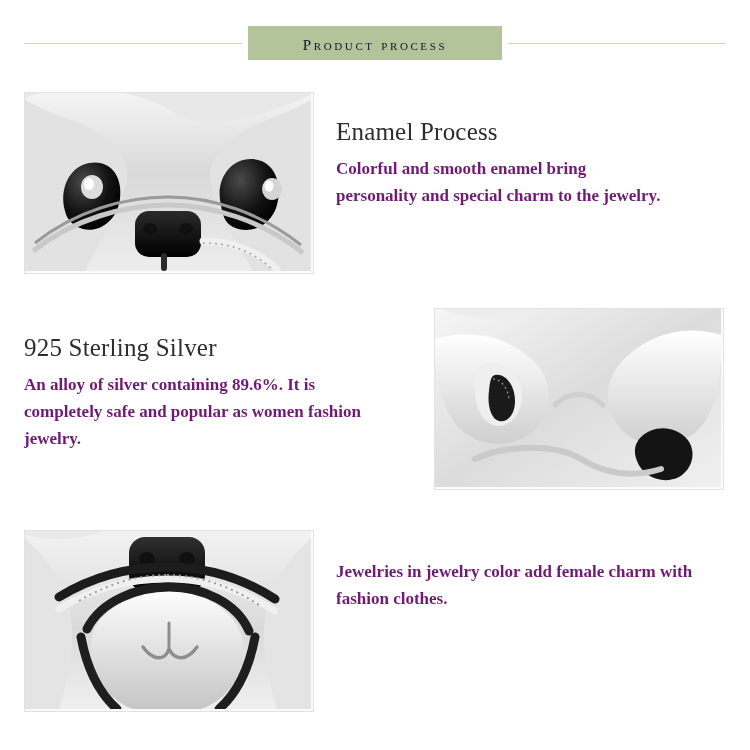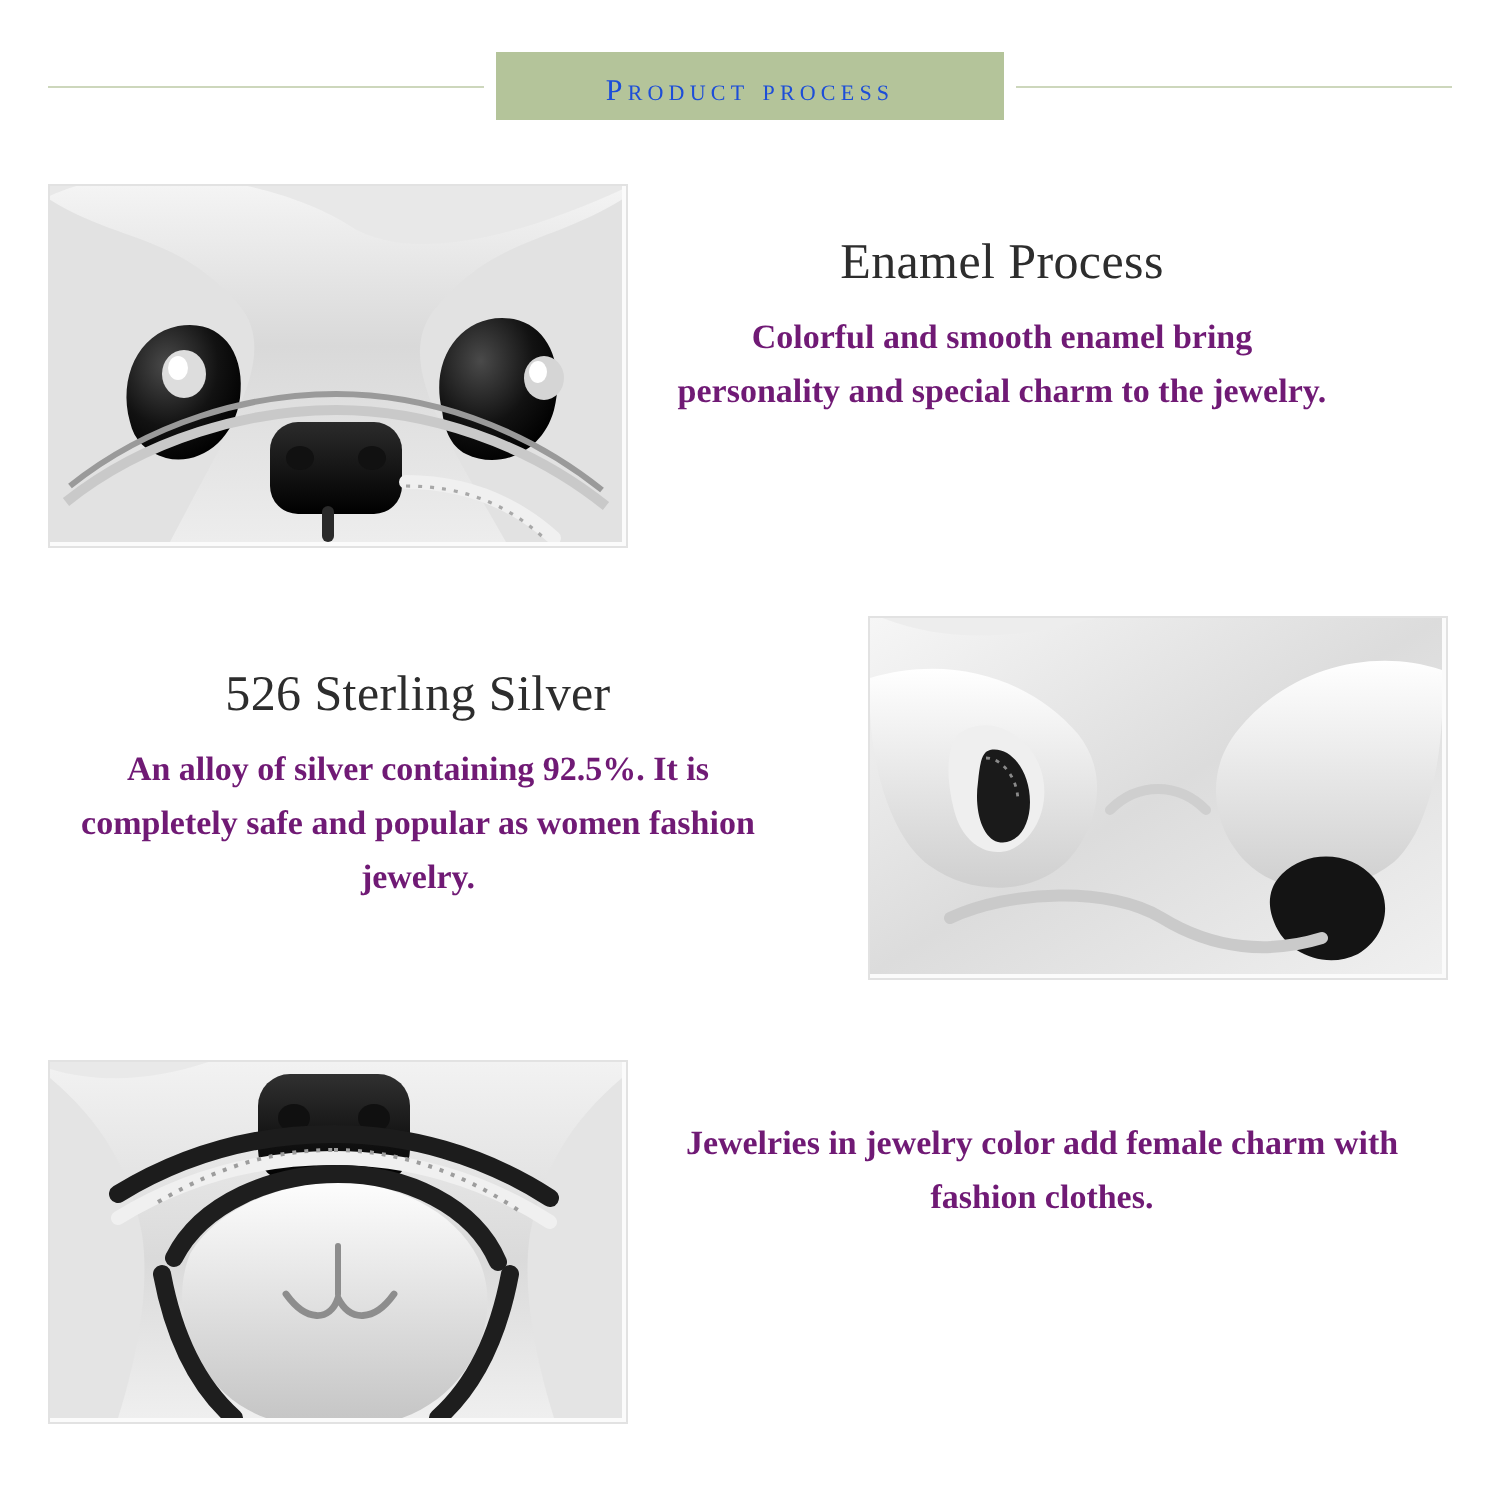--- a/index.html
+++ b/index.html
@@ -40,21 +40,21 @@
     left: 248px;
     top: 0;
     width: 254px;
     height: 34px;
     background: #b4c49a;
     display: flex;
     align-items: center;
     justify-content: center;
   }
   .header .banner-text {
-    color: #1d4ed8;
+    color: #0f172a;
     font-family: "Liberation Serif", serif;
     font-size: 16px;
     letter-spacing: 2.6px;
     font-variant: small-caps;
     text-transform: lowercase;
   }
   .header .banner-text::first-letter {
     font-size: 21px;
   }
 
@@ -65,21 +65,20 @@
   .photo {
     position: absolute;
     border: 1px solid #e2e2e2;
     background: #fbfbfb;
     overflow: hidden;
   }
   .photo svg { display: block; }
 
   .text {
     position: absolute;
-    text-align: center;
   }
   .text h2 {
     margin: 0 0 9px 0;
     font-family: "Liberation Serif", serif;
     font-size: 25px;
     font-weight: normal;
     color: #2d2d2d;
     letter-spacing: 0.2px;
   }
   .text p {
@@ -185,22 +184,22 @@
         <path d="M44 58 C 58 48, 76 56, 84 72 C 92 90, 84 110, 70 116 C 58 120, 46 112, 42 96 C 38 80, 38 66, 44 58 Z" fill="#efefef"></path>
         <path d="M60 66 C 70 64, 80 76, 80 92 C 80 106, 72 114, 64 112 C 56 110, 52 96, 54 82 C 55 72, 56 67, 60 66 Z" fill="#1a1a1a"></path>
         <path d="M58 70 C 66 70, 74 80, 74 92" fill="none" stroke="#8a8a8a" stroke-width="1.4" stroke-dasharray="2 3"></path>
         <path d="M286 26 C 250 14, 208 26, 184 56 C 166 78, 172 106, 188 122 C 206 140, 240 140, 262 122 C 280 106, 288 66, 286 26 Z" fill="url(#g2b)"></path>
         <path d="M206 128 C 218 116, 240 116, 252 130 C 262 142, 258 160, 244 168 C 228 176, 208 168, 202 152 C 198 142, 200 134, 206 128 Z" fill="#141414"></path>
         <path d="M40 150 C 70 136, 120 134, 146 150 C 172 166, 200 168, 226 160" fill="none" stroke="#cacaca" stroke-width="6" stroke-linecap="round"></path>
         <path d="M120 96 C 134 82, 154 82, 168 96" fill="none" stroke="#cfcfcf" stroke-width="5" stroke-linecap="round"></path>
       </svg>
     </div>
     <div class="text">
-      <h2>526 Sterling Silver</h2>
-      <p>An alloy of silver containing 92.5%. It is completely safe and popular as women fashion jewelry.</p>
+      <h2>925 Sterling Silver</h2>
+      <p>An alloy of silver containing 89.6%. It is completely safe and popular as women fashion jewelry.</p>
     </div>
   </div>
 
   <div class="block" id="block-oxidized">
     <div class="photo">
       <svg width="286" height="178" viewBox="0 0 286 178">
         <defs>
           <linearGradient id="g3" x1="0" y1="0" x2="0" y2="1">
             <stop offset="0%" stop-color="#f2f2f2"></stop>
             <stop offset="55%" stop-color="#dadada"></stop>

